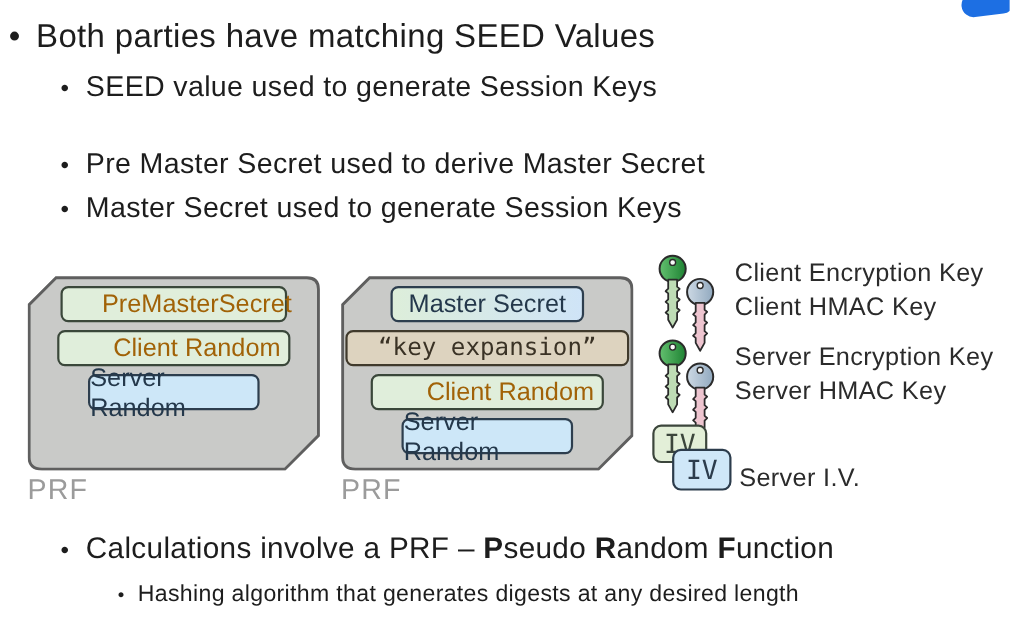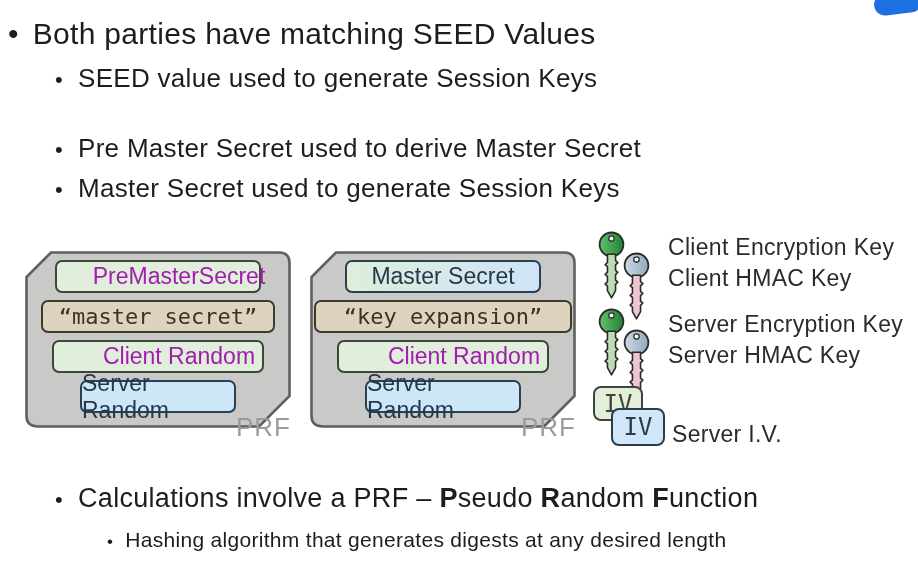--- a/index.html
+++ b/index.html
@@ -23,27 +23,27 @@
   b { font-weight:bold; }
 
   .prf-box { position:absolute; top:251px; width:266px; height:177px; }
   .prf-box svg.bg { position:absolute; left:0; top:0; }
   .rows { position:absolute; left:0; top:0; width:266px; display:flex; flex-direction:column; align-items:center; padding-top:9px; gap:7px; }
   .row {
     height:33px; border:2.3px solid #3a3a3a; border-radius:7px;
     display:flex; align-items:center; justify-content:center;
     font-size:23px; box-sizing:border-box;
   }
-  .row.green { background:#e0eedb; border-color:#3a473a; color:#a21caf;padding-left:42px; }
+  .row.green { background:#e0eedb; border-color:#3a473a; color:#a16207;padding-left:42px; }
   .row.tan   { background:#ddd3bf; border-color:#403a2c; color:#3a3225;
                font-family:"DejaVu Sans Mono", monospace; font-size:22px; }
   .row.blue  { background:#cde7f8; border-color:#2d3e4e; color:#24384b; }
   .row.grad  { background:linear-gradient(90deg,#ddeeda,#cfe4f7); border-color:#2d3e4e; color:#24384b; }
-  .w206{width:206px} .w234{width:234px} .w188{width:212px} .w194{width:156px} .w176{width:196px} .w230{width:258px}
-  .prf-label { position:absolute; top:412px; width:266px; text-align:right; font-size:26px; color:#9b9b9b; letter-spacing:1px; }
+  .w206{width:206px} .w234{width:234px} .w188{width:212px} .w194{width:156px} .w176{width:176px} .w230{width:258px}
+  .prf-label { position:absolute; top:430px; width:266px; text-align:left; font-size:26px; color:#9b9b9b; letter-spacing:1px; }
 
   .key { position:absolute; }
   .legend-text { position:absolute; font-size:23px; color:#2b2b2b; white-space:nowrap; letter-spacing:0.3px; }
   .iv-box {
     position:absolute; border:2.5px solid #3c463c; border-radius:8px;
     display:flex; align-items:center; justify-content:center; box-sizing:border-box;
     font-family:"DejaVu Sans Mono", monospace; font-size:24px;
   }
   .iv-green { left:593px; top:386px; width:50px; height:35px; background:#e3efd8; color:#3c463c; z-index:1; }
   .iv-blue  { left:611px; top:408px; width:54px; height:38px; background:#cfe7f8; border-color:#2c3c4c; color:#2c3c4c; z-index:2; }
@@ -84,21 +84,20 @@
     <span class="mk">•</span>
     <span>Master Secret used to generate Session Keys</span>
   </div>
 
   <div class="prf-box" style="left:25px">
     <svg class="bg" width="266" height="177" viewBox="0 0 266 177">
       <path d="M26 1.5 L254 1.5 Q264.5 1.5 264.5 12 L264.5 145 L234 175.5 L13 175.5 Q1.5 175.5 1.5 165 L1.5 26 Z" fill="#c9cac8" stroke="#5f5f5f" stroke-width="2.6"></path>
     </svg>
     <div class="rows">
       <div class="row green w206">PreMasterSecret</div>
-      <div class="row tan w234">“master secret”</div>
       <div class="row green w188">Client Random</div>
       <div class="row blue w194">Server Random</div>
     </div>
   </div>
   <div class="prf-label" style="left:25px">PRF</div>
 
   <div class="prf-box" style="left:310px">
     <svg class="bg" width="266" height="177" viewBox="0 0 266 177">
       <path d="M26 1.5 L254 1.5 Q264.5 1.5 264.5 12 L264.5 145 L234 175.5 L13 175.5 Q1.5 175.5 1.5 165 L1.5 26 Z" fill="#c9cac8" stroke="#5f5f5f" stroke-width="2.6"></path>
     </svg>

